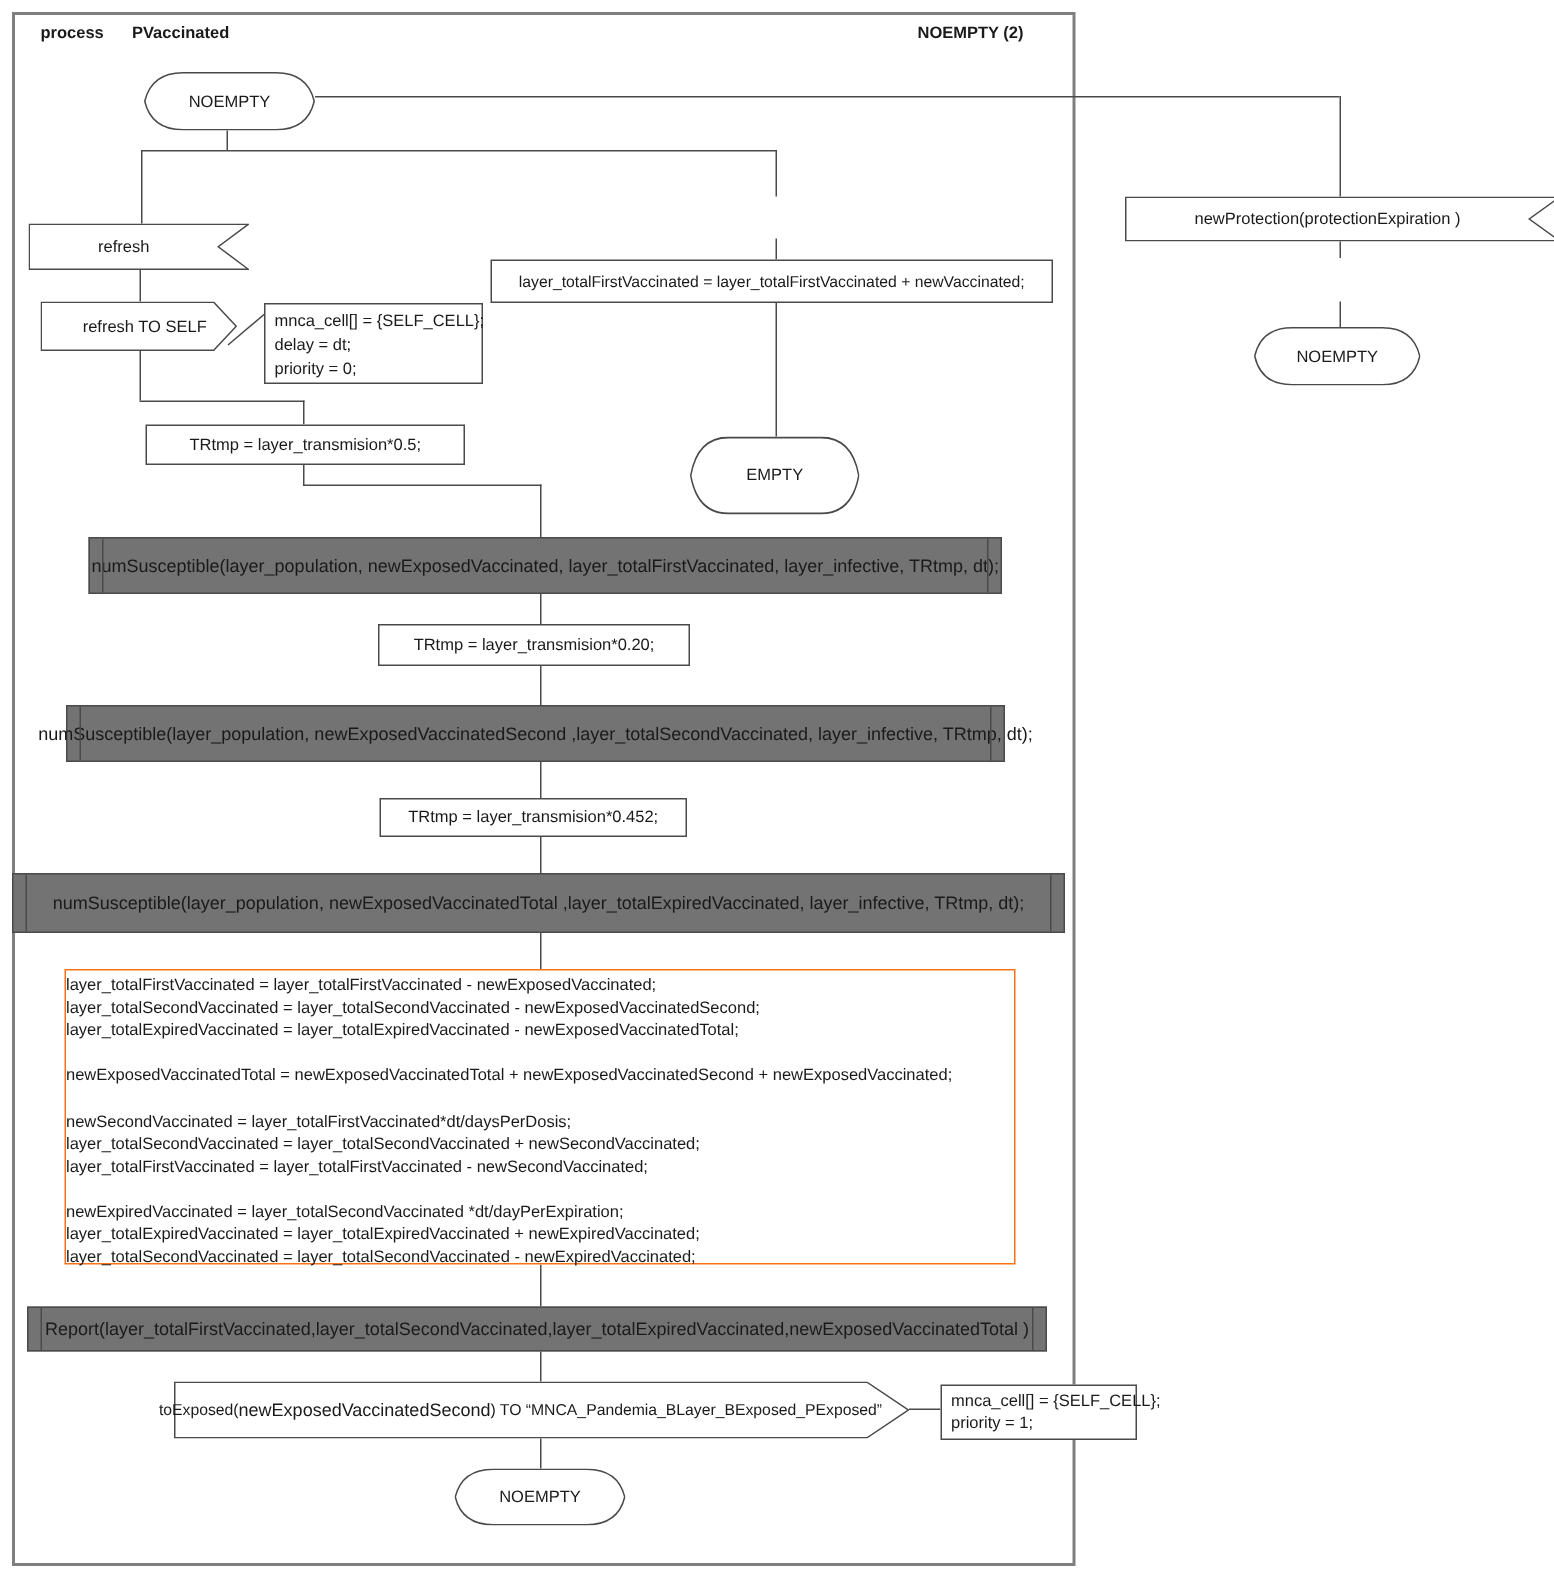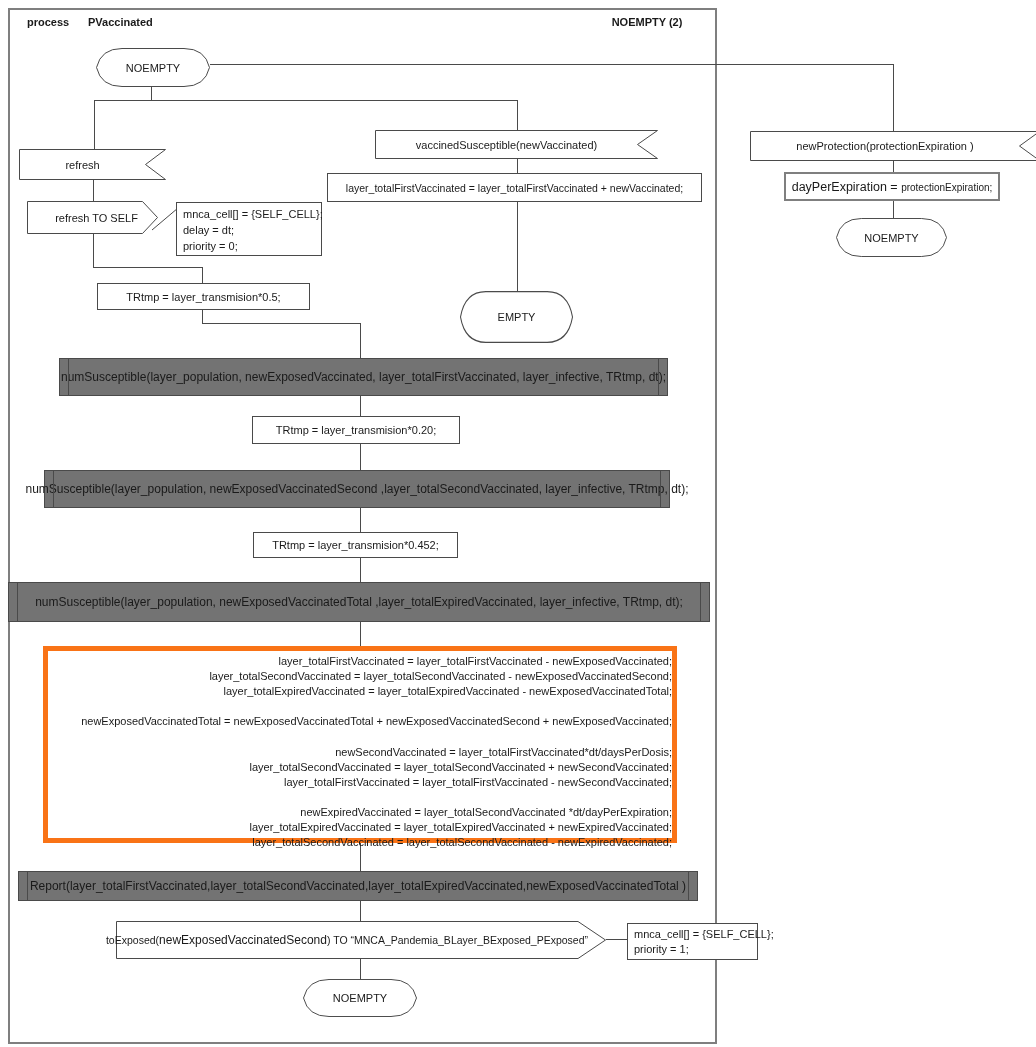--- a/index.html
+++ b/index.html
@@ -16,22 +16,22 @@
              justify-content:center;font-size:11px;text-align:center;white-space:nowrap;}
   .box{position:absolute;background:#fff;border:1px solid #4a4a4a;box-sizing:border-box;
        display:flex;align-items:center;justify-content:center;font-size:11px;
        text-align:center;white-space:nowrap;}
   .predef{position:absolute;background:#737373;border:1px solid #4a4a4a;box-sizing:border-box;
        display:flex;align-items:center;justify-content:center;font-size:12px;text-align:center;white-space:nowrap;}
   .predef::before{content:"";position:absolute;left:8px;top:0;bottom:0;border-left:1px solid #4a4a4a;}
   .predef::after{content:"";position:absolute;right:8px;top:0;bottom:0;border-left:1px solid #4a4a4a;}
   .notebox{position:absolute;background:#fff;border:1px solid #4a4a4a;box-sizing:border-box;
        font-size:11px;line-height:16px;padding:3px 6px;white-space:nowrap;}
-  .bigbox{position:absolute;background:#fff;border:5px solid #f97316;box-sizing:border-box;
-       font-size:11px;line-height:15.1px;padding-top:3px;text-align:right;white-space:nowrap;}
+  .bigbox{position:absolute;background:#fff;border:1px solid #f97316;box-sizing:border-box;
+       font-size:11px;line-height:15.1px;padding-top:3px;text-align:left;white-space:nowrap;}
   .segline{display:flex;align-items:baseline;justify-content:center;}
   svg polygon,svg path{fill:#ffffff;stroke:#4a4a4a;stroke-width:1;}
   svg line{stroke:#4a4a4a;stroke-width:1;}
 </style>
 </head>
 <body>
 
 <div class="canvas">
 
   <div class="frame" style="left:8px;top:8px;width:709px;height:1036px;"></div>
@@ -143,49 +143,37 @@
       <div>priority = 1;</div>
     </div>
 
   <div class="node" style="left:303px;top:979px;width:114px;height:38px;">
     <svg viewBox="0 0 114 39" preserveAspectRatio="none">
       <path d="M26,0.5 H88 Q109,0.5 113.5,19.5 Q109,38.5 88,38.5 H26 Q5,38.5 0.5,19.5 Q5,0.5 26,0.5 Z"></path>
     </svg>
     <span class="lbl">NOEMPTY</span>
   </div>
 
-  <div class="node" style="left:375px;top:130px;width:283px;height:29px;">
-    <svg viewBox="0 0 283 29" preserveAspectRatio="none">
-      <polygon points="0.5,0.5 282.5,0.5 262.5,14.5 282.5,28.5 0.5,28.5"></polygon>
-    </svg>
-    <span class="lbl" style="padding-right:20px;">vaccinedSusceptible(newVaccinated)</span>
-  </div>
 
   <div class="box" style="left:327px;top:173px;width:375px;height:29px;font-size:10.5px;">layer_totalFirstVaccinated = layer_totalFirstVaccinated + newVaccinated;</div>
 
   <div class="node" style="left:460px;top:291px;width:113px;height:52px;">
     <svg viewBox="0 0 114 39" preserveAspectRatio="none">
       <path d="M26,0.5 H88 Q109,0.5 113.5,19.5 Q109,38.5 88,38.5 H26 Q5,38.5 0.5,19.5 Q5,0.5 26,0.5 Z"></path>
     </svg>
     <span class="lbl">EMPTY</span>
   </div>
 
   <div class="node" style="left:750px;top:131px;width:290px;height:30px;">
     <svg viewBox="0 0 290 30" preserveAspectRatio="none">
       <polygon points="0.5,0.5 289.5,0.5 269.5,15 289.5,29.5 0.5,29.5"></polygon>
     </svg>
     <span class="lbl" style="padding-right:20px;">newProtection(protectionExpiration )</span>
   </div>
 
-  <div class="box" style="left:784px;top:172px;width:216px;height:29px;border-width:2px;border-color:#7f7f7f;">
-    <span class="segline">
-        <span style="font-size: 12.5px; white-space: pre;">dayPerExpiration = </span>
-        <span style="font-size: 10px; white-space: pre;">protectionExpiration;</span>
-      </span>
-  </div>
 
   <div class="node" style="left:836px;top:218px;width:111px;height:39px;">
     <svg viewBox="0 0 114 39" preserveAspectRatio="none">
       <path d="M26,0.5 H88 Q109,0.5 113.5,19.5 Q109,38.5 88,38.5 H26 Q5,38.5 0.5,19.5 Q5,0.5 26,0.5 Z"></path>
     </svg>
     <span class="lbl">NOEMPTY</span>
   </div>
 
 </div>
 

